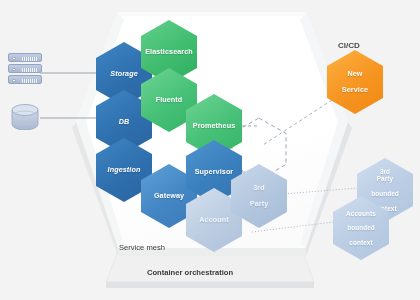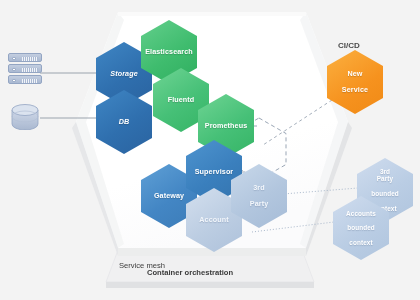--- a/index.html
+++ b/index.html
@@ -28,21 +28,21 @@
     text-shadow:0 1px 1px rgba(0,0,0,.18);
     box-sizing:border-box;
     padding:0 19px;
   }
   .hex span{display:block;pointer-events:none;}
 
   .hx-blue-d  {background:linear-gradient(145deg,#3f86c4 0%,#2f6fae 55%,#2a63a0 100%);font-style:italic;}
   .hex.hx-blue-m{background:linear-gradient(145deg,#4e94cf 0%,#3a7fbd 55%,#3473ad 100%);}
   .hex.hx-blue-l{background:linear-gradient(145deg,#5fa0d6 0%,#4386c4 55%,#3c7cb8 100%);}
   .hex.hx-green {background:linear-gradient(145deg,#63cf8c 0%,#3fbc6e 55%,#2fae5f 100%);}
-  .hex.hx-green2{background:linear-gradient(145deg,#6ed493 0%,#46c077 55%,#35b465 100%);margin-left:12px;}
+  .hex.hx-green2{background:linear-gradient(145deg,#6ed493 0%,#46c077 55%,#35b465 100%);}
   .hex.hx-pale  {background:linear-gradient(145deg,#d3dfee 0%,#bccde2 55%,#aec2db 100%);color:#f2f6fb;text-shadow:0 1px 1px rgba(80,100,130,.25);}
   .hex.hx-pale2 {background:linear-gradient(145deg,#c8d8ea 0%,#b2c6de 55%,#a6bcd7 100%);color:#f3f7fc;text-shadow:0 1px 1px rgba(80,100,130,.25);}
   .hex.hx-orange{background:linear-gradient(145deg,#fbb040 0%,#f6921e 60%,#f08a16 100%);}
   .hex.hx-ctx   {background:linear-gradient(145deg,#cfdcee 0%,#bacde4 55%,#b0c5de 100%);color:#ffffff;text-shadow:0 1px 1px rgba(90,110,140,.30);}
 
   .hex-dashed{
     position:absolute;
     width:56px;height:64px;
   }
 
@@ -125,20 +125,23 @@
 
   <svg class="hex-dashed" style="left:231px;top:117px;" width="56" height="64" viewBox="0 0 56 64">
     <polygon points="28,1 55,16.5 55,47.5 28,63 1,47.5 1,16.5" fill="none" stroke="#9aa6b5" stroke-width="1" stroke-dasharray="4,3"></polygon>
   </svg>
 
   <div class="hex hx-blue-d" style="left:96px;top:42px;">
     <span>Storage</span>
   </div>
   <div class="hex hx-blue-d" style="left:96px;top:90px;">
     <span>DB</span>
+  </div>
+  <div class="hex hx-blue-d" style="left:96px;top:138px;">
+    <span>Ingestion</span>
   </div>
 
   <div class="hex hx-green" style="left:141px;top:20px;">
     <span>Elasticsearch</span>
   </div>
   <div class="hex hx-green2" style="left:141px;top:68px;">
     <span>Fluentd</span>
   </div>
   <div class="hex hx-green2" style="left:186px;top:94px;">
     <span>Prometheus</span>
@@ -190,16 +193,16 @@
         <stop offset="0%" stop-color="#cfd8e8"></stop>
         <stop offset="100%" stop-color="#a9b8d0"></stop>
       </linearGradient>
     </defs>
     <path d="M2,6 L2,20 A13,6 0 0 0 28,20 L28,6 Z" fill="url(#dbg)" stroke="#93a5c3" stroke-width="0.8"></path>
     <ellipse cx="15" cy="6" rx="13" ry="5.5" fill="#dbe3ef" stroke="#93a5c3" stroke-width="0.8"></ellipse>
     <ellipse cx="15" cy="12.5" rx="13" ry="5.5" fill="none" stroke="#b3c0d6" stroke-width="0.7"></ellipse>
   </svg>
 
   <div class="lbl cicd" style="left:338px;top:41px;">CI/CD</div>
-  <div class="lbl" style="left:119px;top:243px;margin-top:18px;">Service mesh</div>
+  <div class="lbl" style="left:119px;top:243px;">Service mesh</div>
   <div class="lbl b" style="left:147px;top:268px;">Container orchestration</div>
 
 </div>
 
 </body></html>

